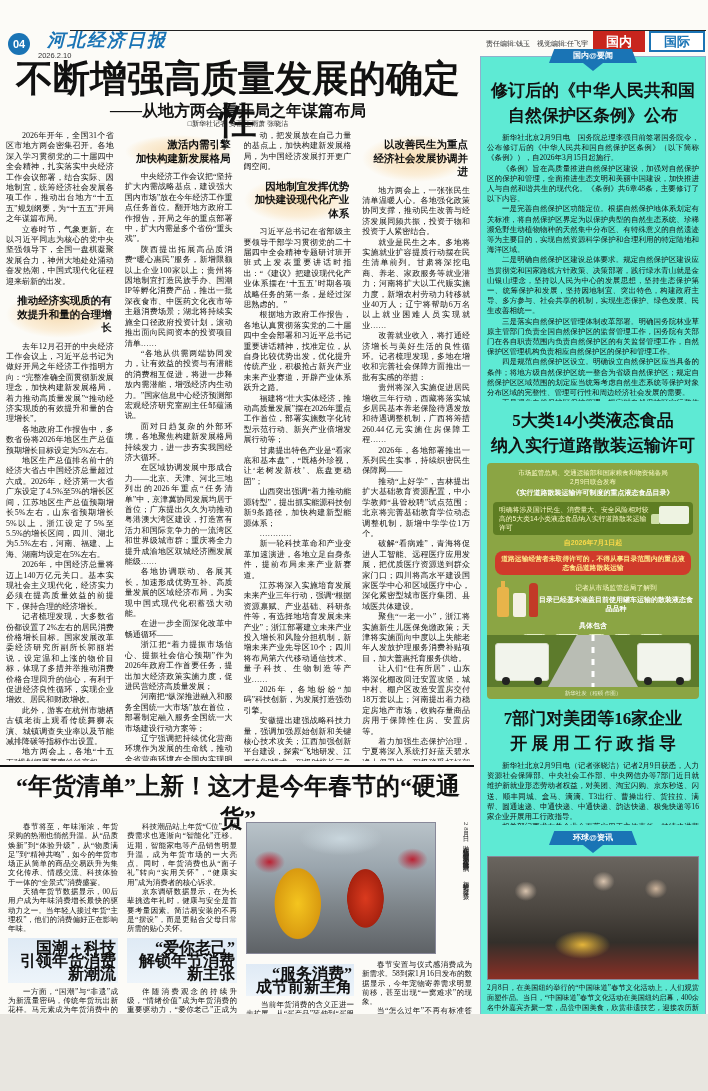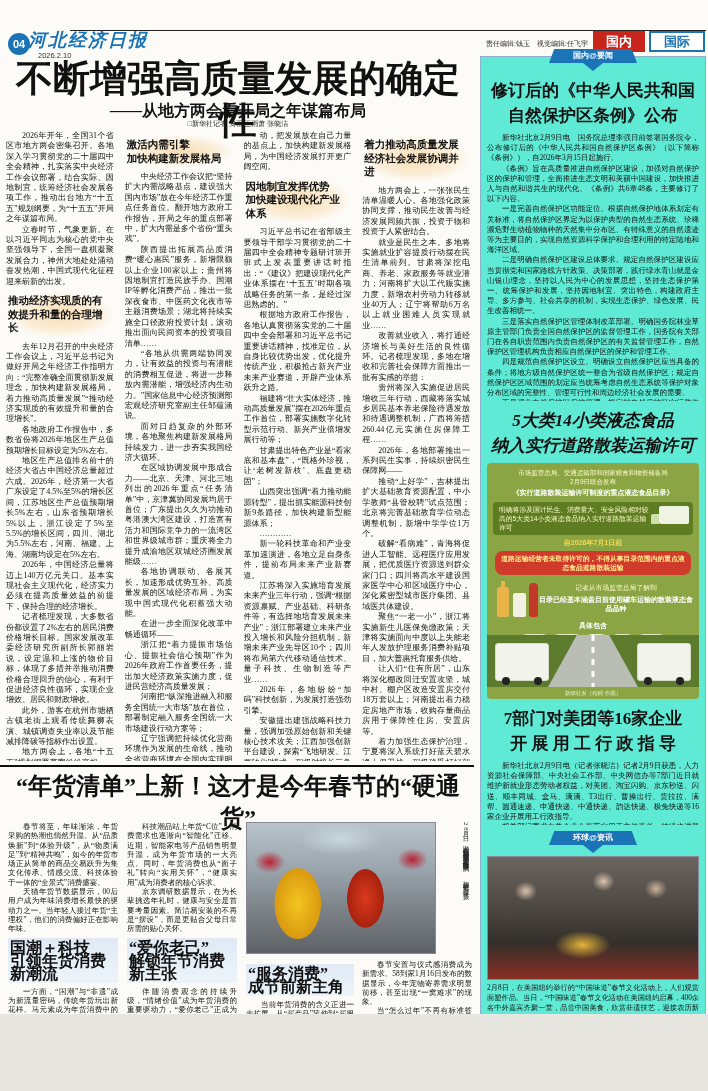--- a/index.html
+++ b/index.html
@@ -3,39 +3,39 @@
 <meta charset="utf-8">
 <style>
   html,body{margin:0;padding:0;background:#e8e6e0;}
   .page{position:relative;width:708px;height:1014px;margin:0 auto;background:#fcfbf7;
         font-family:"Liberation Serif","DejaVu Serif",serif;color:#111;overflow:hidden;}
   
   .top-rule{position:absolute;top:30px;left:70px;right:2px;height:1px;background:#222;}
   .page-circle{position:absolute;top:33px;left:8px;width:22px;height:22px;border-radius:50%;
         background:#1a74b5;color:#fff;font-family:"Liberation Sans",sans-serif;font-weight:bold;
         font-size:11px;display:flex;align-items:center;justify-content:center;}
-  .paper-name{position:absolute;top:28px;left:28px;color:#1a74b5;font-weight:bold;font-style:italic;
+  .paper-name{position:absolute;top:28px;left:47px;color:#1a74b5;font-weight:bold;font-style:italic;
         font-size:18px;letter-spacing:2px;}
   .paper-date{position:absolute;top:51px;left:38px;font-size:7.5px;color:#333;font-family:"Liberation Sans",sans-serif;}
   .credits{position:absolute;top:39px;left:440px;width:148px;text-align:right;font-size:7px;color:#333;
         font-family:"Liberation Sans",sans-serif;}
   .tab{position:absolute;top:31px;height:21px;display:flex;align-items:center;justify-content:center;
         font-weight:bold;font-size:13px;font-family:"Liberation Sans",sans-serif;box-sizing:border-box;}
   .tab-domestic{left:593px;width:52px;background:#c8251d;color:#fff;}
   .tab-intl{left:649px;width:56px;background:#fff;color:#1a74b5;border:2px solid #1a74b5;}
   
   .main-headline{position:absolute;top:58px;left:2px;width:472px;text-align:center;
         font-size:37px;font-weight:bold;line-height:42px;letter-spacing:0;}
   .main-subtitle{position:absolute;top:101px;left:2px;width:472px;text-align:center;
         font-size:16px;font-weight:bold;}
   .main-byline{position:absolute;top:119px;left:2px;width:472px;text-align:center;font-size:7px;color:#222;}
   .main-cols{position:absolute;top:131px;left:6px;width:464px;height:630px;display:flex;gap:11px;}
   .col{flex:1;overflow:hidden;font-size:8px;line-height:10.4px;text-align:justify;}
   .col p.bp{margin:0;text-indent:2em;}
-  .sub{font-weight:bold;text-align:left;white-space:pre-line;margin:4px 0;padding:3px 2px;}
+  .sub{font-weight:bold;text-align:right;white-space:pre-line;margin:4px 0;padding:3px 2px;}
   .col .sub{font-size:10.5px;line-height:13.5px;}
   .sub.warm{background:radial-gradient(closest-side,#f6dcb4,#fbeed8 70%,rgba(252,251,247,0) 100%);}
   .sub.cool{background:linear-gradient(#dfeaf5,#edf4fa);}
   .divider{position:absolute;top:765px;left:0;width:474px;height:2px;background:#111;}
   
   .bottom-headline{position:absolute;top:770px;left:4px;width:468px;text-align:center;
         font-size:24px;font-weight:bold;letter-spacing:0;}
   .bottom-body{position:absolute;top:818px;left:8px;width:464px;height:232px;}
   .bcol{position:absolute;overflow:hidden;font-size:7.5px;line-height:9.3px;text-align:justify;}
   .bcol p.bp{margin:0;text-indent:2em;}
@@ -174,21 +174,21 @@
         <p class="bp">福建将“壮大实体经济，推动高质量发展”摆在2026年重点工作首位，部署实施数字化转型示范行动、新兴产业倍增发展行动等；</p>
         <p class="bp">甘肃提出特色产业是“看家底和基本盘”，“既格外珍视，让‘老树发新枝’、底盘更稳固”；</p>
         <p class="bp">山西突出强调“着力推动能源转型”，提出抓实能源科技创新9条路径，加快构建新型能源体系；</p>
         <p class="bp">…………</p>
         <p class="bp">新一轮科技革命和产业变革加速演进，各地立足自身条件，提前布局未来产业新赛道。</p>
         <p class="bp">江苏将深入实施培育发展未来产业三年行动，强调“根据资源禀赋、产业基础、科研条件等，有选择地培育发展未来产业”；浙江部署建立未来产业投入增长和风险分担机制，新增未来产业先导区10个；四川将布局第六代移动通信技术、量子科技、生物制造等产业……</p>
         <p class="bp">2026年，各地纷纷“加码”科技创新，为发展打造强劲引擎。</p>
         <p class="bp">安徽提出建强战略科技力量，强调加强原始创新和关键核心技术攻关；江西加强创新平台建设，探索“飞地研发、江西转化”模式，积极对接长三角G60科创走廊等科创中心……</p>
       </div>
     <div class="col">
-        <div class="sub warm">着力推动高质量发展
+        <div class="sub warm">以改善民生为重点
 经济社会发展协调并进</div>
         <p class="bp">地方两会上，一张张民生清单温暖人心。各地强化政策协同支撑，推动民生改善与经济发展同频共振，投资于物和投资于人紧密结合。</p>
         <p class="bp">就业是民生之本。多地将实施就业扩容提质行动摆在民生清单前列。甘肃将深挖电商、养老、家政服务等就业潜力；河南将扩大以工代赈实施力度，新增农村劳动力转移就业40万人；辽宁将帮助6万名以上就业困难人员实现就业……</p>
         <p class="bp">改善就业收入，将打通经济增长与美好生活的良性循环。记者梳理发现，多地在增收和完善社会保障方面推出一批有实感的举措：</p>
         <p class="bp">贵州将深入实施促进居民增收三年行动，西藏将落实城乡居民基本养老保险待遇发放和待遇调整机制，广西将筹措260.44亿元实施住房保障工程……</p>
         <p class="bp">2026年，各地部署推出一系列民生实事，持续织密民生保障网——</p>
         <p class="bp">推动“上好学”，吉林提出扩大基础教育资源配置，中小学教师“县管校聘”试点范围；北京将完善基础教育学位动态调整机制，新增中学学位1万个。</p>
         <p class="bp">破解“看病难”，青海将促进人工智能、远程医疗应用发展，把优质医疗资源送到群众家门口；四川将高水平建设国家医学中心和区域医疗中心，深化紧密型城市医疗集团、县域医共体建设。</p>
         <p class="bp">聚焦“一老一小”，浙江将实施新生儿医保免缴政策；天津将实施面向中度以上失能老年人发放护理服务消费补贴项目，加大普惠托育服务供给。</p>
         <p class="bp">让人们“住有所居”，山东将深化棚改回迁安置攻坚，城中村、棚户区改造安置房交付18万套以上；河南提出着力稳定房地产市场，收购存量商品房用于保障性住房、安置房等。</p>
@@ -237,21 +237,21 @@
 自然保护区条例》公布</div>
     <div class="sb-body body1">
         <p class="bp">新华社北京2月9日电　国务院总理李强日前签署国务院令，公布修订后的《中华人民共和国自然保护区条例》（以下简称《条例》），自2026年3月15日起施行。</p>
         <p class="bp">《条例》旨在高质量推进自然保护区建设，加强对自然保护区的保护和管理，全面推进生态文明和美丽中国建设，加快推进人与自然和谐共生的现代化。《条例》共6章48条，主要修订了以下内容。</p>
         <p class="bp">一是完善自然保护区功能定位。根据自然保护地体系划定有关标准，将自然保护区界定为以保护典型的自然生态系统、珍稀濒危野生动植物物种的天然集中分布区、有特殊意义的自然遗迹等为主要目的，实现自然资源科学保护和合理利用的特定陆地和海洋区域。</p>
         <p class="bp">二是明确自然保护区建设总体要求。规定自然保护区建设应当贯彻党和国家路线方针政策、决策部署，践行绿水青山就是金山银山理念，坚持以人民为中心的发展思想，坚持生态保护第一、统筹保护和发展，坚持因地制宜、突出特色，构建政府主导、多方参与、社会共享的机制，实现生态保护、绿色发展、民生改善相统一。</p>
         <p class="bp">三是落实自然保护区管理体制改革部署。明确国务院林业草原主管部门负责全国自然保护区的监督管理工作，国务院有关部门在各自职责范围内负责自然保护区的有关监督管理工作，自然保护区管理机构负责相应自然保护区的保护和管理工作。</p>
         <p class="bp">四是规范自然保护区设立。明确设立自然保护区应当具备的条件；将地方级自然保护区统一整合为省级自然保护区；规定自然保护区区域范围的划定应当统筹考虑自然生态系统等保护对象分布区域的完整性、管理可行性和周边经济社会发展的需要。</p>
         <p class="bp">五是强化自然保护区保护管理。规定对自然保护区实行整体保护、系统修复、综合治理，加强监测网络体系建设，及时评估和预警生态风险；自然保护区核心保护区内原则上禁止人为活动，一般控制区内严格限制人为活动；自然保护区管理机构应当建立日常巡护制度，制定突发事件应急预案；加强对自然保护区保护情况的监督检查。</p>
       </div>
-    <div class="sb-title" style="white-space: pre-line; font-style: italic;">5大类14小类液态食品
+    <div class="sb-title" style="white-space: pre-line;">5大类14小类液态食品
 纳入实行道路散装运输许可</div>
 
     <div class="ig">
       <div class="ig-head">
         <span>市场监管总局、交通运输部和国家粮食和物资储备局</span><br>
         <span>2月9日联合发布</span>
       </div>
       <div class="ig-doc">《实行道路散装运输许可制度的重点液态食品目录》</div>
       <div class="ig-band">
         <span>明确将涉及国计民生、消费量大、安全风险相对较高的5大类14小类液态食品纳入实行道路散装运输许可</span>

